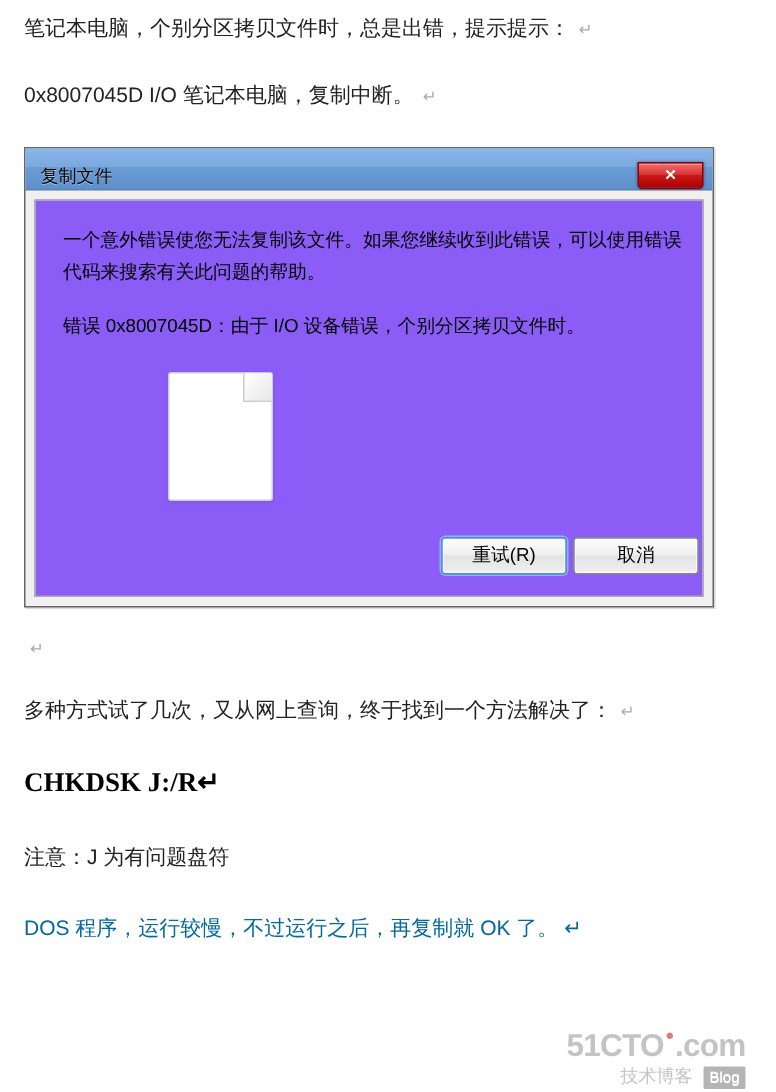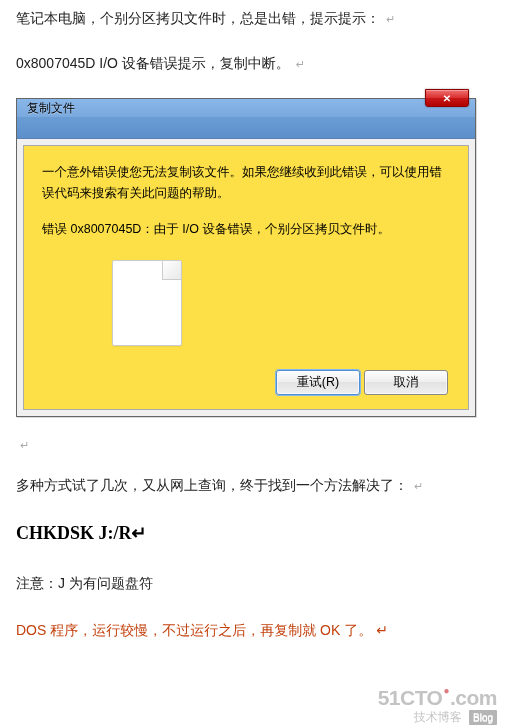--- a/index.html
+++ b/index.html
@@ -18,46 +18,46 @@
     .para .nl { color: #aaa; font-size: 11px; margin-left: 2px; }
     .dialog-wrapper { margin: 8px 0 20px 0; }
     .dialog {
       width: 460px;
       border: 1px solid #666;
       background: #f0f0f0;
       box-shadow: 1px 1px 0 rgba(0,0,0,.15);
       position: relative;
     }
     .titlebar {
-      height: 40px;
+      height: 28px;
       background: linear-gradient(to bottom,#8ab7e9 0%,#7aa9de 45%,#6a9cd4 46%,#5d90cb 100%);
       display: flex;
-      align-items: flex-start;
+      align-items: flex-end;
       padding: 0 6px 0 10px;
       color: #000;
       font-size: 12px;
       border-bottom: 1px solid #5a7fb0;
     }
     .titlebar .title { flex: 1; text-shadow: 0 1px 0 rgba(255,255,255,.4); }
     .close-btn {
       width: 44px; height: 18px;
       background: linear-gradient(to bottom,#f07070 0%,#d93030 48%,#c81818 50%,#b00000 100%);
       border: 1px solid #8b0000;
       border-radius: 0 0 3px 3px;
       display:flex; align-items:center; justify-content:center;
       color:#fff; font-weight:bold; font-size:10px;
       margin-top:-10px;
       box-shadow: 0 0 2px rgba(0,0,0,.4), inset 0 1px 0 rgba(255,255,255,.3);
     }
     .close-x::before { content:"✕"; }
     .dialog-inner {
-      background:#fde047;
+      background:#8b5cf6;
       margin: 6px;
       border:1px solid #aaa;
-      padding: 16px 20px 14px 18px;
+      padding: 16px 2px 14px 18px;
     }
     .d-msg { font-size: 12.5px; color:#000; line-height:1.7; margin-bottom:14px; }
     .d-err { font-size: 12.5px; color:#000; line-height:1.7; margin-bottom:20px; }
     .file-row { display:flex; align-items:flex-start; gap:18px; margin-left:70px; margin-bottom:24px; }
     .file-icon {
       width: 70px; height: 86px;
       border:1px solid #ccc;
       background:#fff;
       border-radius:2px;
       position:relative;
@@ -87,42 +87,42 @@
       font-size:12.5px; color:#000;
       padding:0 14px;
       cursor:pointer;
       box-shadow: inset 0 0 0 1px rgba(255,255,255,.6);
     }
     .retry-btn { border-color:#4e8fd6; box-shadow: 0 0 0 1px #87b8ec, inset 0 0 0 1px rgba(255,255,255,.6); }
     .small-nl { color:#aaa; font-size:11px; margin:6px 0 22px 4px; }
     .heading { font-family: SimSun, serif; font-size:18px; font-weight:bold; color:#000; margin: 6px 0 26px 0; }
     .note { font-size:14px; color:#222; margin-bottom: 26px; }
     .note b { font-weight:normal; }
-    .last { font-size:14px; color:#c2410c; }
+    .last { font-size:14px; color:#0369a1; }
     .watermark {
       position:absolute; right:20px; bottom:2px;
       text-align:right;
       opacity:.85;
       pointer-events:none;
     }
     .wm-top { font-family: Arial Black, Arial, sans-serif; font-weight:900; font-size:21px; color:#b9b9b9; letter-spacing:-0.5px; text-shadow:0 1px 0 #fff; line-height:1;}
     .wm-top .dot { color:#d8636b; font-size:10px; position:relative; top:-11px; margin:0 1px;}
     .wm-sub { font-size:12px; color:#b9b9b9; text-shadow:0 1px 0 #fff; }
     .wm-sub .blog { display:inline-block; background:#a9a9a9; color:#fff; font-size:10px; padding:0 4px; border-radius:1px; margin-left:4px;}
   </style>
 </head>
 <body>
 
 <p class="para">
   <span>笔记本电脑，个别分区拷贝文件时，总是出错，提示提示：</span>
   <span class="nl">↵</span>
 </p>
 
 <p class="para">
-  <span>0x8007045D I/O 设备错误提示，复制中断。</span>
+  <span>0x8007045D I/O 笔记本电脑，复制中断。</span>
   <span class="nl">↵</span>
 </p>
 
 <div class="dialog-wrapper">
   <div class="dialog">
     <div class="titlebar">
       <span class="title">复制文件</span>
       <div class="close-btn">
           <span class="close-x"></span>
         </div>

